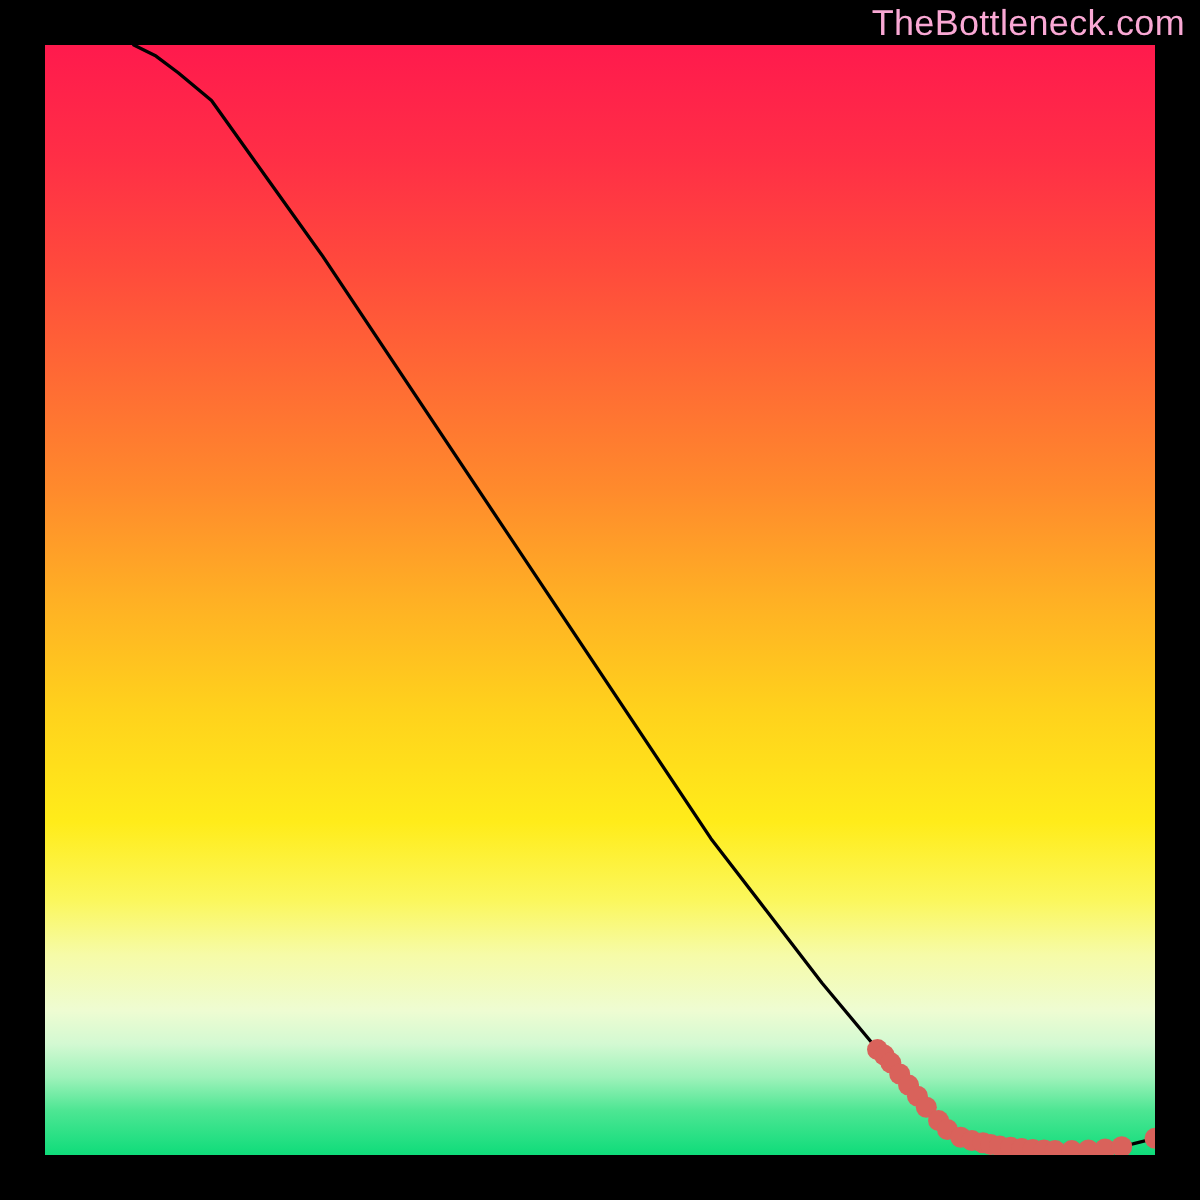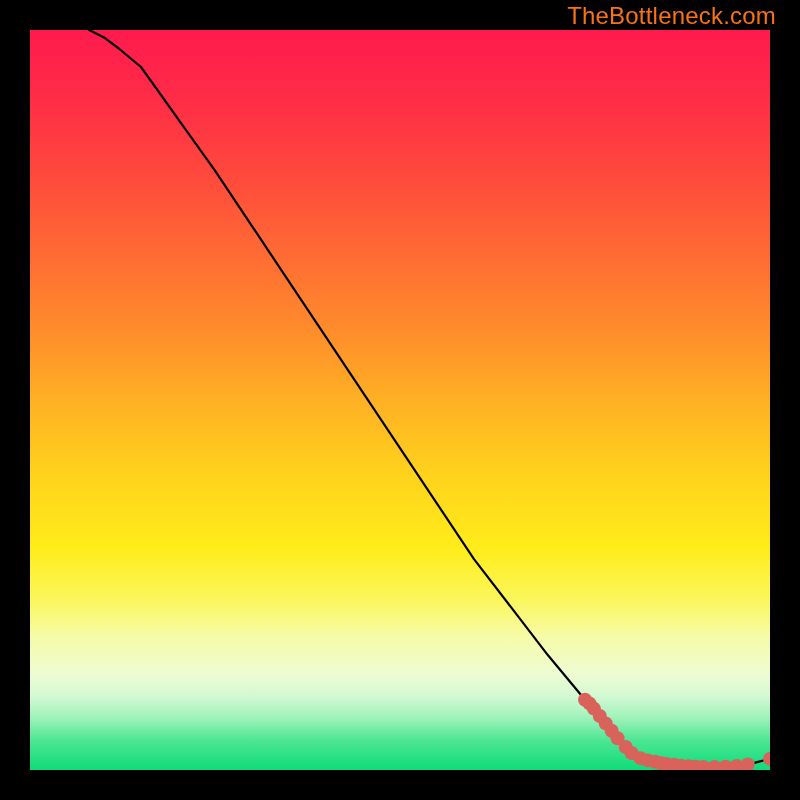--- a/index.html
+++ b/index.html
@@ -14,24 +14,24 @@
     position: absolute;
     left: 0;
     top: 0;
     width: 800px;
     height: 800px;
     background: #000;
   }
   .watermark {
     position: absolute;
     top: 2px;
-    right: 24px;
+    right: 10px;
     font-family: Arial, Helvetica, sans-serif;
     font-size: 24px;
-    color: #f97316;
+    color: #f9a8d4;
     font-weight: 500;
     letter-spacing: 0.2px;
   }
   svg {
     position: absolute;
     left: 30px;
     top: 30px;
   }
 </style>
 </head>

